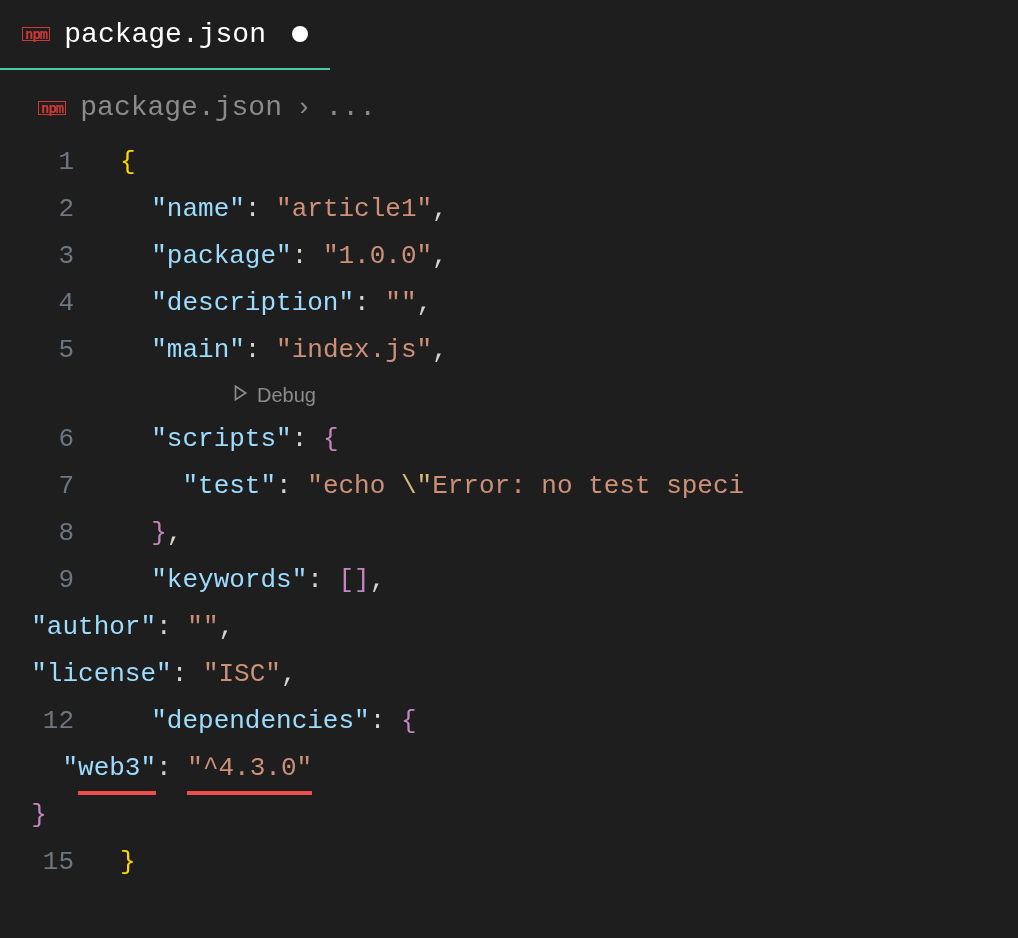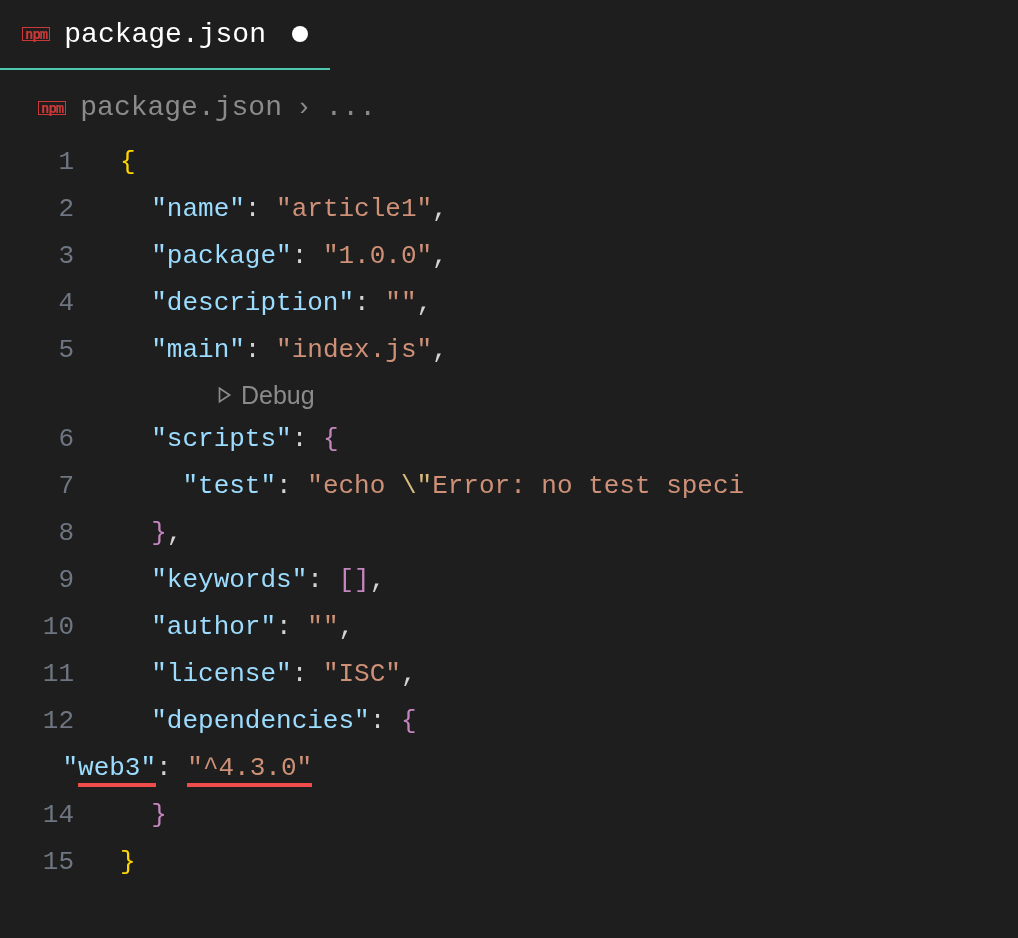--- a/index.html
+++ b/index.html
@@ -39,26 +39,27 @@
     .brace-yellow { color:#ffd700; }
     .brace-purple { color:#c586c0; }
     .key { color:#9cdcfe; }
     .key-clickable { color:#9cdcfe; text-decoration-style:dotted; }
     .quote-key { color:#9cdcfe; }
     .string { color:#ce9178; }
     .escape { color:#d7ba7d; }
     .punct { color:#d4d4d4; }
     .codelens {
       display:flex; align-items:center; gap:8px; height:42px;
-      padding-left:215px; color:#8b8b8b; font-size:25px;
+      padding-left:215px; color:#8b8b8b; font-size:20px;
       font-family:'Segoe UI',Arial,sans-serif;
+      margin-left:16px;
     }
     .play-icon svg { width:18px; height:18px; }
     .underline-red {
-      border-bottom:4px solid #f14c4c; padding-bottom:0;
+      border-bottom:4px solid #f14c4c; padding-bottom:8px;
     }
   </style>
 </head>
 <body>
 
 <div class="tab-bar">
   <div class="tab">
     <span class="npm-icon">npm</span>
     <span class="tab-label">package.json</span>
     <span class="modified-dot"></span>
@@ -109,35 +110,32 @@
     </div>
     <div class="line">
       <div class="gutter">8</div>
       <div class="code"><span style="position: relative;">  </span><span class="brace-purple">}</span><span class="punct">,</span></div>
     </div>
     <div class="line">
       <div class="gutter">9</div>
       <div class="code"><span style="position: relative;">  </span><span class="quote-key">"</span><span class="key-clickable">keywords</span><span class="quote-key">"</span><span class="punct">: </span><span class="brace-purple">[]</span><span class="punct">,</span></div>
     </div>
     <div class="line">
-      <div class="gutter">10</div>
       <div class="code"><span style="position: relative;">  </span><span class="quote-key">"</span><span class="key-clickable">author</span><span class="quote-key">"</span><span class="punct">: </span><span class="string">""</span><span class="punct">,</span></div>
     </div>
     <div class="line">
-      <div class="gutter">11</div>
       <div class="code"><span style="position: relative;">  </span><span class="quote-key">"</span><span class="key-clickable">license</span><span class="quote-key">"</span><span class="punct">: </span><span class="string">"ISC"</span><span class="punct">,</span></div>
     </div>
     <div class="line">
       <div class="gutter">12</div>
       <div class="code"><span style="position: relative;">  </span><span class="quote-key">"</span><span class="key-clickable">dependencies</span><span class="quote-key">"</span><span class="punct">: </span><span class="brace-purple">{</span></div>
     </div>
     <div class="line">
       <div class="code"><span style="position: relative;">    </span><span class="quote-key">"</span><span class="key underline-red">web3</span><span class="quote-key underline-red">"</span><span class="punct">: </span><span class="string underline-red">"^4.3.0"</span></div>
     </div>
     <div class="line">
-      <div class="gutter">14</div>
       <div class="code"><span style="position: relative;">  </span><span class="brace-purple">}</span></div>
     </div>
     <div class="line">
       <div class="gutter">15</div>
       <div class="code"><span></span><span class="brace-yellow">}</span></div>
     </div>
   </div>
 
 </body></html>

